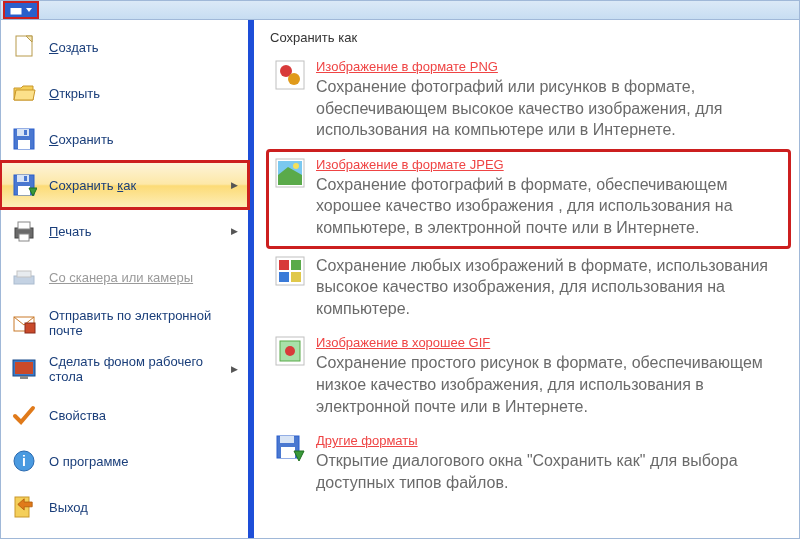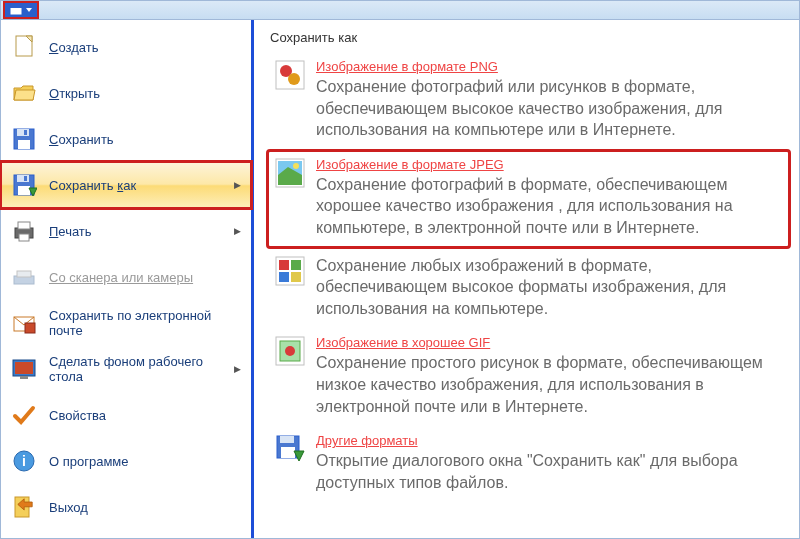--- a/index.html
+++ b/index.html
@@ -32,21 +32,21 @@
   .main {
     display: flex;
     height: calc(100% - 20px);
     border-left: 1px solid #a0b8d8;
     border-right: 1px solid #a0b8d8;
     border-bottom: 1px solid #a0b8d8;
   }
   .left-panel {
     width: 253px;
     background: #fff;
-    border-right: 3px solid #1d4ed8;
+    border-right: 6px solid #1d4ed8;
     padding-top: 4px;
   }
   .menu-item {
     display: flex;
     align-items: center;
     height: 46px;
     padding: 0 10px;
     gap: 12px;
     position: relative;
     cursor: pointer;
@@ -211,21 +211,21 @@
     </div>
 
     <div class="menu-item">
       <span class="menu-icon">
         <svg width="26" height="26">
             <rect x="3" y="7" width="20" height="14" fill="#fff" stroke="#c97a2a"></rect>
             <polyline points="3,7 13,15 23,7" fill="none" stroke="#c97a2a"></polyline>
             <rect x="14" y="13" width="10" height="10" fill="#c94a2a" stroke="#8a2a1a"></rect>
           </svg>
       </span>
-      <span class="menu-label">Сохранить по электронной почте</span>
+      <span class="menu-label">Отправить по электронной почте</span>
     </div>
 
     <div class="menu-item">
       <span class="menu-icon">
         <svg width="26" height="26">
             <rect x="2" y="4" width="22" height="16" fill="#3a7ac8" stroke="#1a4a8a"></rect>
             <rect x="4" y="6" width="18" height="12" fill="#c94a2a"></rect>
             <rect x="9" y="20" width="8" height="3" fill="#888"></rect>
           </svg>
       </span>
@@ -300,21 +300,21 @@
       <div class="option-icon">
         <svg width="32" height="32">
             <rect x="2" y="2" width="28" height="28" fill="#fff" stroke="#c0c0c0"></rect>
             <rect x="5" y="5" width="10" height="10" fill="#d83a3a"></rect>
             <rect x="17" y="5" width="10" height="10" fill="#5aaa4a"></rect>
             <rect x="5" y="17" width="10" height="10" fill="#3a7ad8"></rect>
             <rect x="17" y="17" width="10" height="10" fill="#e0c84a"></rect>
           </svg>
       </div>
       <div class="option-text">
-        <div class="option-desc">Сохранение любых изображений в формате, обеспечивающем высокое форматы изображения, для использования на компьютере.</div>
+        <div class="option-desc">Сохранение любых изображений в формате, использования высокое качество изображения, для использования на компьютере.</div>
       </div>
     </div>
 
     <div class="option-row">
       <div class="option-icon">
         <svg width="32" height="32">
             <rect x="2" y="2" width="28" height="28" fill="#fff" stroke="#c0c0c0"></rect>
             <rect x="6" y="6" width="20" height="20" fill="#a8e0a8" stroke="#5aaa4a"></rect>
             <circle cx="16" cy="16" r="5" fill="#d83a3a"></circle>
           </svg>

